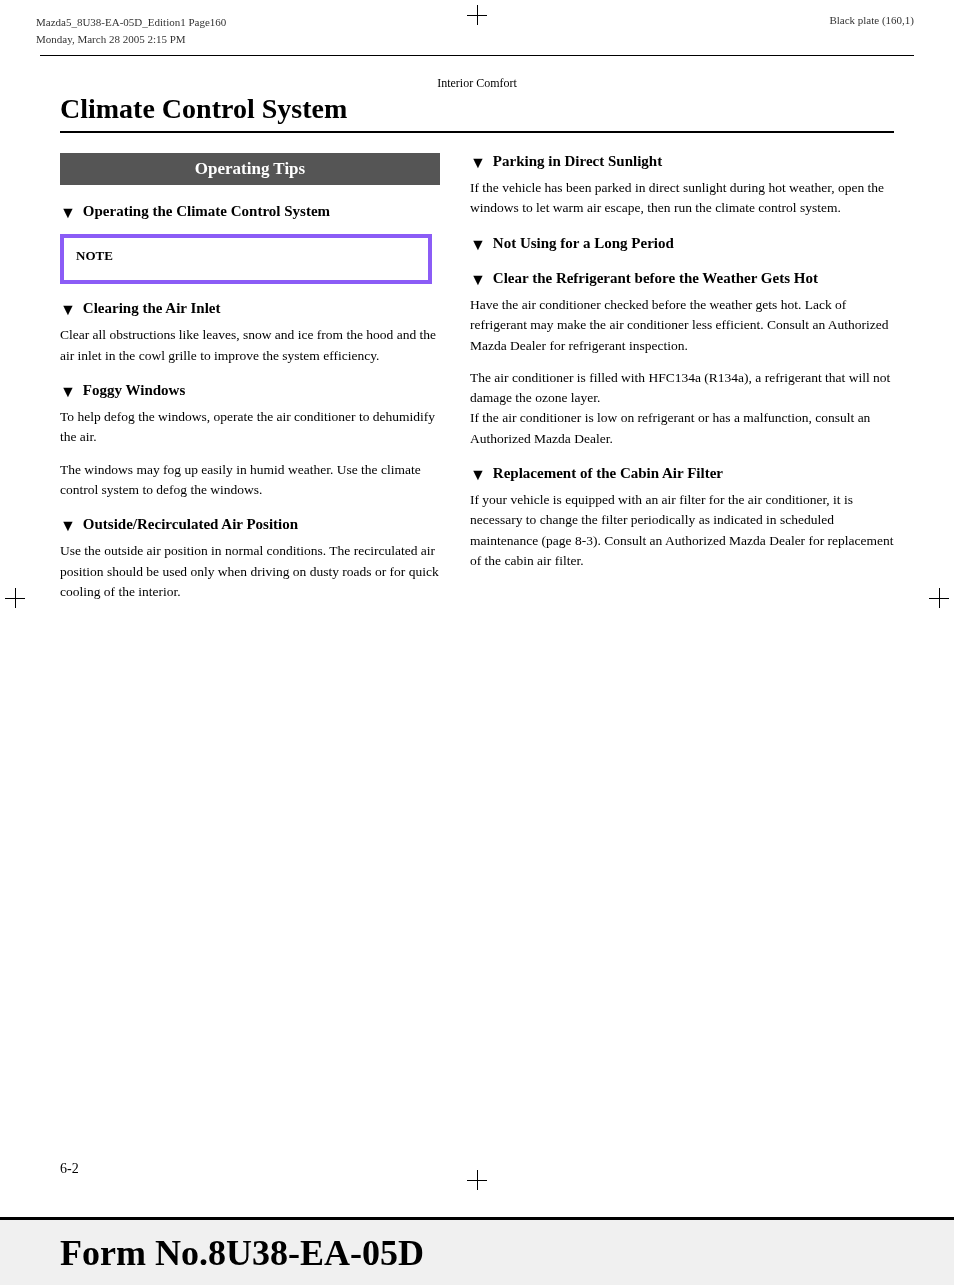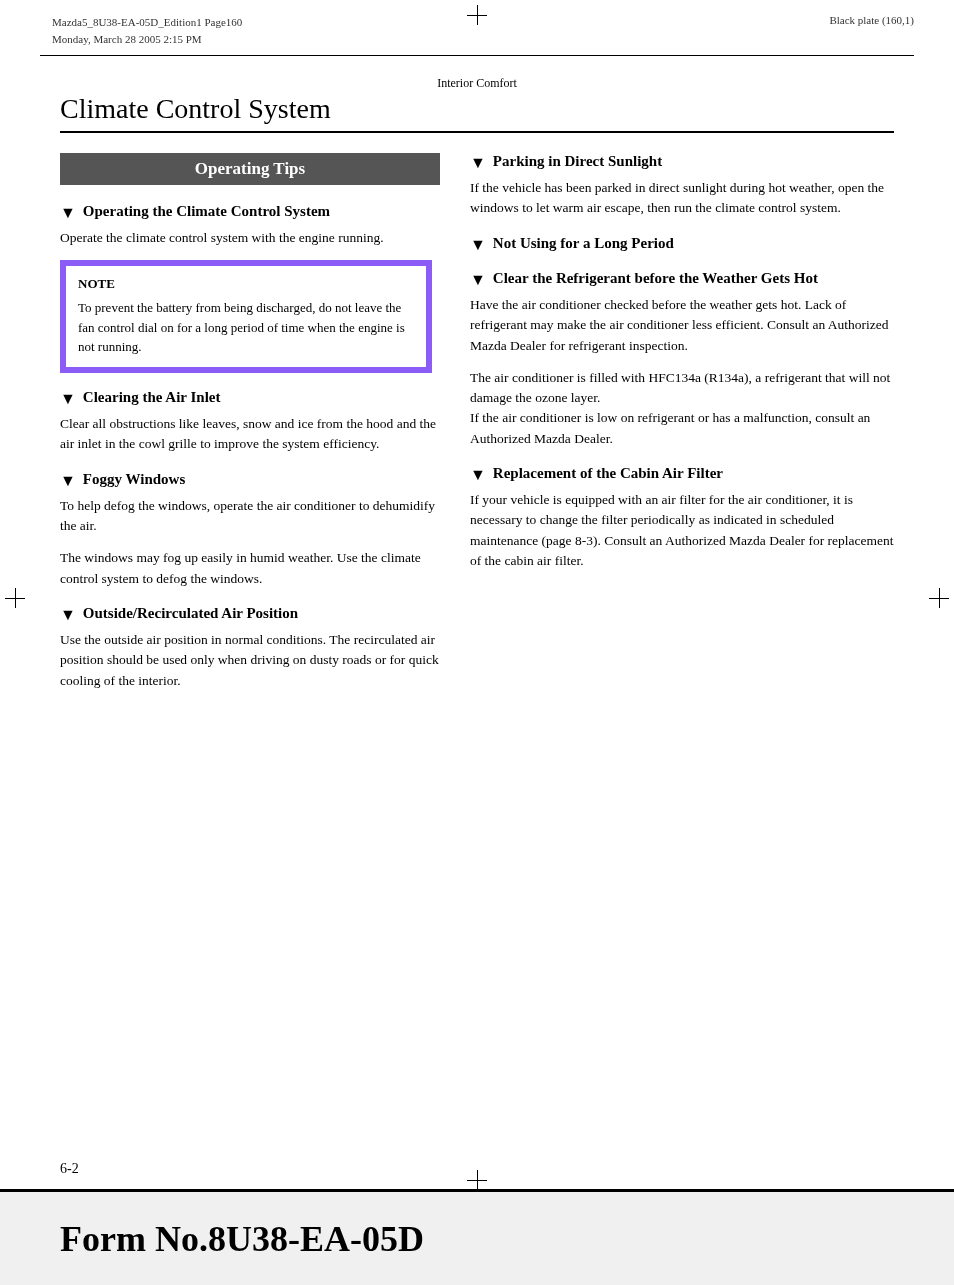--- a/index.html
+++ b/index.html
@@ -19,21 +19,21 @@
       background: #ffffff;
       position: relative;
       padding: 0;
     }
 
     
     .page-header {
       display: flex;
       justify-content: space-between;
       align-items: flex-start;
-      padding: 14px 40px 8px 52px;
+      padding: 14px 40px 8px 36px;
       border-bottom: none;
     }
 
     .header-left {
       font-size: 11px;
       color: #333;
       line-height: 1.5;
     }
 
     .header-right {
@@ -58,21 +58,21 @@
     .page-section-label {
       font-size: 12px;
       font-weight: normal;
       color: #000;
       margin-bottom: 2px;
       text-align: center;
     }
 
     .page-title {
       font-size: 28px;
-      font-weight: normal;
+      font-weight: bold;
       color: #000;
       border-bottom: 2px solid #000;
       padding-bottom: 6px;
       margin-bottom: 20px;
     }
 
     
     .two-col {
       display: flex;
       gap: 30px;
@@ -119,21 +119,21 @@
     .para {
       font-size: 13.5px;
       line-height: 1.5;
       color: #000;
       margin-bottom: 12px;
       margin-left: 0;
     }
 
     
     .note-box {
-      border: 6px solid #8b5cf6;
+      border: 4px solid #8b5cf6;
       padding: 10px 12px;
       margin: 12px 8px 16px 0;
     }
 
     .note-label {
       font-size: 13px;
       font-weight: bold;
       margin-bottom: 6px;
     }
 
@@ -153,21 +153,21 @@
       left: 60px;
       font-size: 14px;
       font-weight: normal;
     }
 
     .page-bottom-banner {
       position: absolute;
       bottom: 0;
       left: 0;
       right: 0;
-      height: 96px;
+      height: 68px;
       background: #f0f0f0;
       border-top: 3px solid #000;
       display: flex;
       align-items: center;
       padding: 0 60px;
     }
 
     .form-number {
       font-size: 36px;
       font-weight: bold;
@@ -264,24 +264,22 @@
 
       <div class="col-left">
 
         <div class="tips-banner">Operating Tips</div>
 
         <div class="section-block">
           <div class="section-heading">
             <span class="bullet-diamond">▼</span>
             <span>Operating the Climate Control System</span>
           </div>
-          <p class="para">Operate the climate control system with the engine running.</p>
           <div class="note-box">
             <div class="note-label">NOTE</div>
-            <div class="note-text">To prevent the battery from being discharged, do not leave the fan control dial on for a long period of time when the engine is not running.</div>
           </div>
         </div>
 
         <div class="section-block">
           <div class="section-heading">
             <span class="bullet-diamond">▼</span>
             <span>Clearing the Air Inlet</span>
           </div>
           <p class="para">Clear all obstructions like leaves, snow and ice from the hood and the air inlet in the cowl grille to improve the system efficiency.</p>
         </div>

